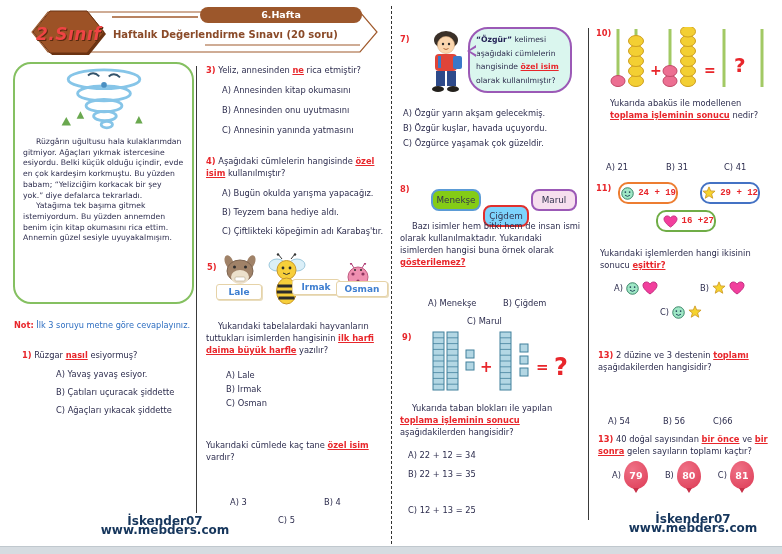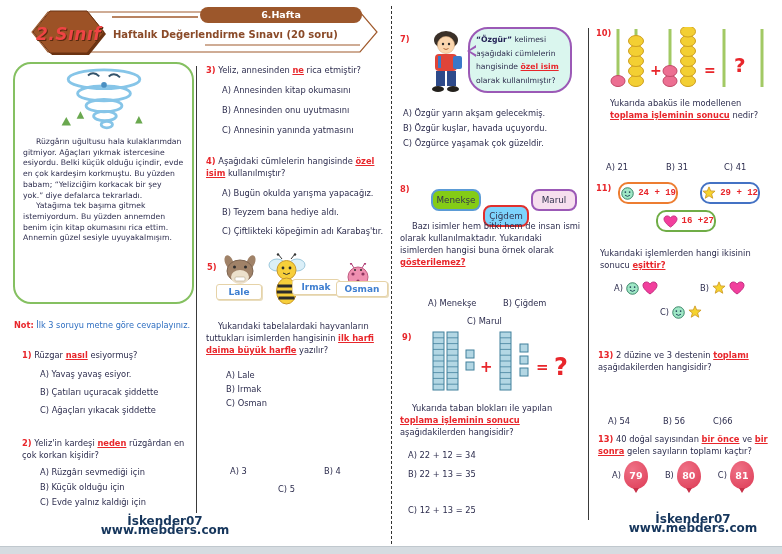--- a/index.html
+++ b/index.html
@@ -104,35 +104,27 @@
     <p>Rüzgârın uğultusu hala kulaklarımdan gitmiyor. Ağaçları yıkmak istercesine esiyordu. Belki küçük olduğu içindir, evde en çok kardeşim korkmuştu. Bu yüzden babam; “Yelizciğim korkacak bir şey yok.” diye defalarca tekrarladı.</p>
     <p>Yatağıma tek başıma gitmek istemiyordum. Bu yüzden annemden benim için kitap okumasını rica ettim. Annemin güzel sesiyle uyuyakalmışım.</p>
   </div>
 
   <div class="abs note-line">
     <span class="qnum">Not:</span><span class="note-rest"> İlk 3 soruyu metne göre cevaplayınız.</span>
   </div>
 
   <div class="abs" style="left:22px;top:349px;width:172px">
     <div class="qtext"><span class="qnum">1)</span> <span>Rüzgar </span><span class="hl">nasıl</span><span> esiyormuş?</span></div>
-    <div class="optcol" style="margin-left:18px;margin-top:6px">
+    <div class="optcol" style="margin-left:34px;margin-top:6px">
       <div class="opt">A) Yavaş yavaş esiyor.</div>
       <div class="opt">B) Çatıları uçuracak şiddette</div>
       <div class="opt">C) Ağaçları yıkacak şiddette</div>
     </div>
   </div>
 
-  <div class="abs" style="left:22px;top:437px;width:172px">
-    <div class="qtext"><span class="qnum">2)</span> <span>Yeliz'in kardeşi </span><span class="hl">neden</span><span> rüzgârdan en çok korkan kişidir?</span></div>
-    <div class="optcol" style="margin-left:18px;margin-top:5px">
-      <div class="opt" style="margin-top:6px">A) Rüzgârı sevmediği için</div>
-      <div class="opt" style="margin-top:5px">B) Küçük olduğu için</div>
-      <div class="opt" style="margin-top:5px">C) Evde yalnız kaldığı için</div>
-    </div>
-  </div>
 
   <div class="abs" style="left:206px;top:64px;width:182px">
     <div class="qtext"><span class="qnum">3)</span> <span>Yeliz, annesinden </span><span class="hl">ne</span><span> rica etmiştir?</span></div>
     <div class="optcol" style="margin-left:16px;margin-top:9px">
       <div class="opt">A) Annesinden kitap okumasını</div>
       <div class="opt" style="margin-top:10px">B) Annesinden onu uyutmasını</div>
       <div class="opt" style="margin-top:10px">C) Annesinin yanında yatmasını</div>
     </div>
   </div>
 
@@ -189,20 +181,21 @@
   <div class="abs qtext indent1" style="left:206px;top:320px;width:183px">
     <span>Yukarıdaki tabelalardaki hayvanların tuttukları isimlerden hangisinin </span><span class="hl">ilk harfi daima büyük harfle</span><span> yazılır?</span>
   </div>
   <div class="abs optcol" style="left:226px;top:370px">
     <div class="opt" style="margin-top:0">A) Lale</div>
     <div class="opt" style="margin-top:4px">B) Irmak</div>
     <div class="opt" style="margin-top:4px">C) Osman</div>
   </div>
 
   <div class="abs" style="left:206px;top:432px;width:184px">
+    <div class="qtext" style="margin-top:7px"><span>Yukarıdaki cümlede kaç tane </span><span class="hl">özel isim</span><span> vardır?</span></div>
     <div style="position:relative;margin-top:9px;height:26px">
       <span class="opt abs" style="left:24px;top:0">A) 3</span>
       <span class="opt abs" style="left:118px;top:0">B) 4</span>
       <span class="opt abs" style="left:72px;top:18px">C) 5</span>
     </div>
   </div>
 
   <span class="abs qnum" style="left:400px;top:34px;font-size:8.3px">7)</span>
   <svg class="abs" style="left:424px;top:30px" width="44" height="64">
     <ellipse cx="22" cy="10" rx="12" ry="9" fill="#3a3028"></ellipse>

